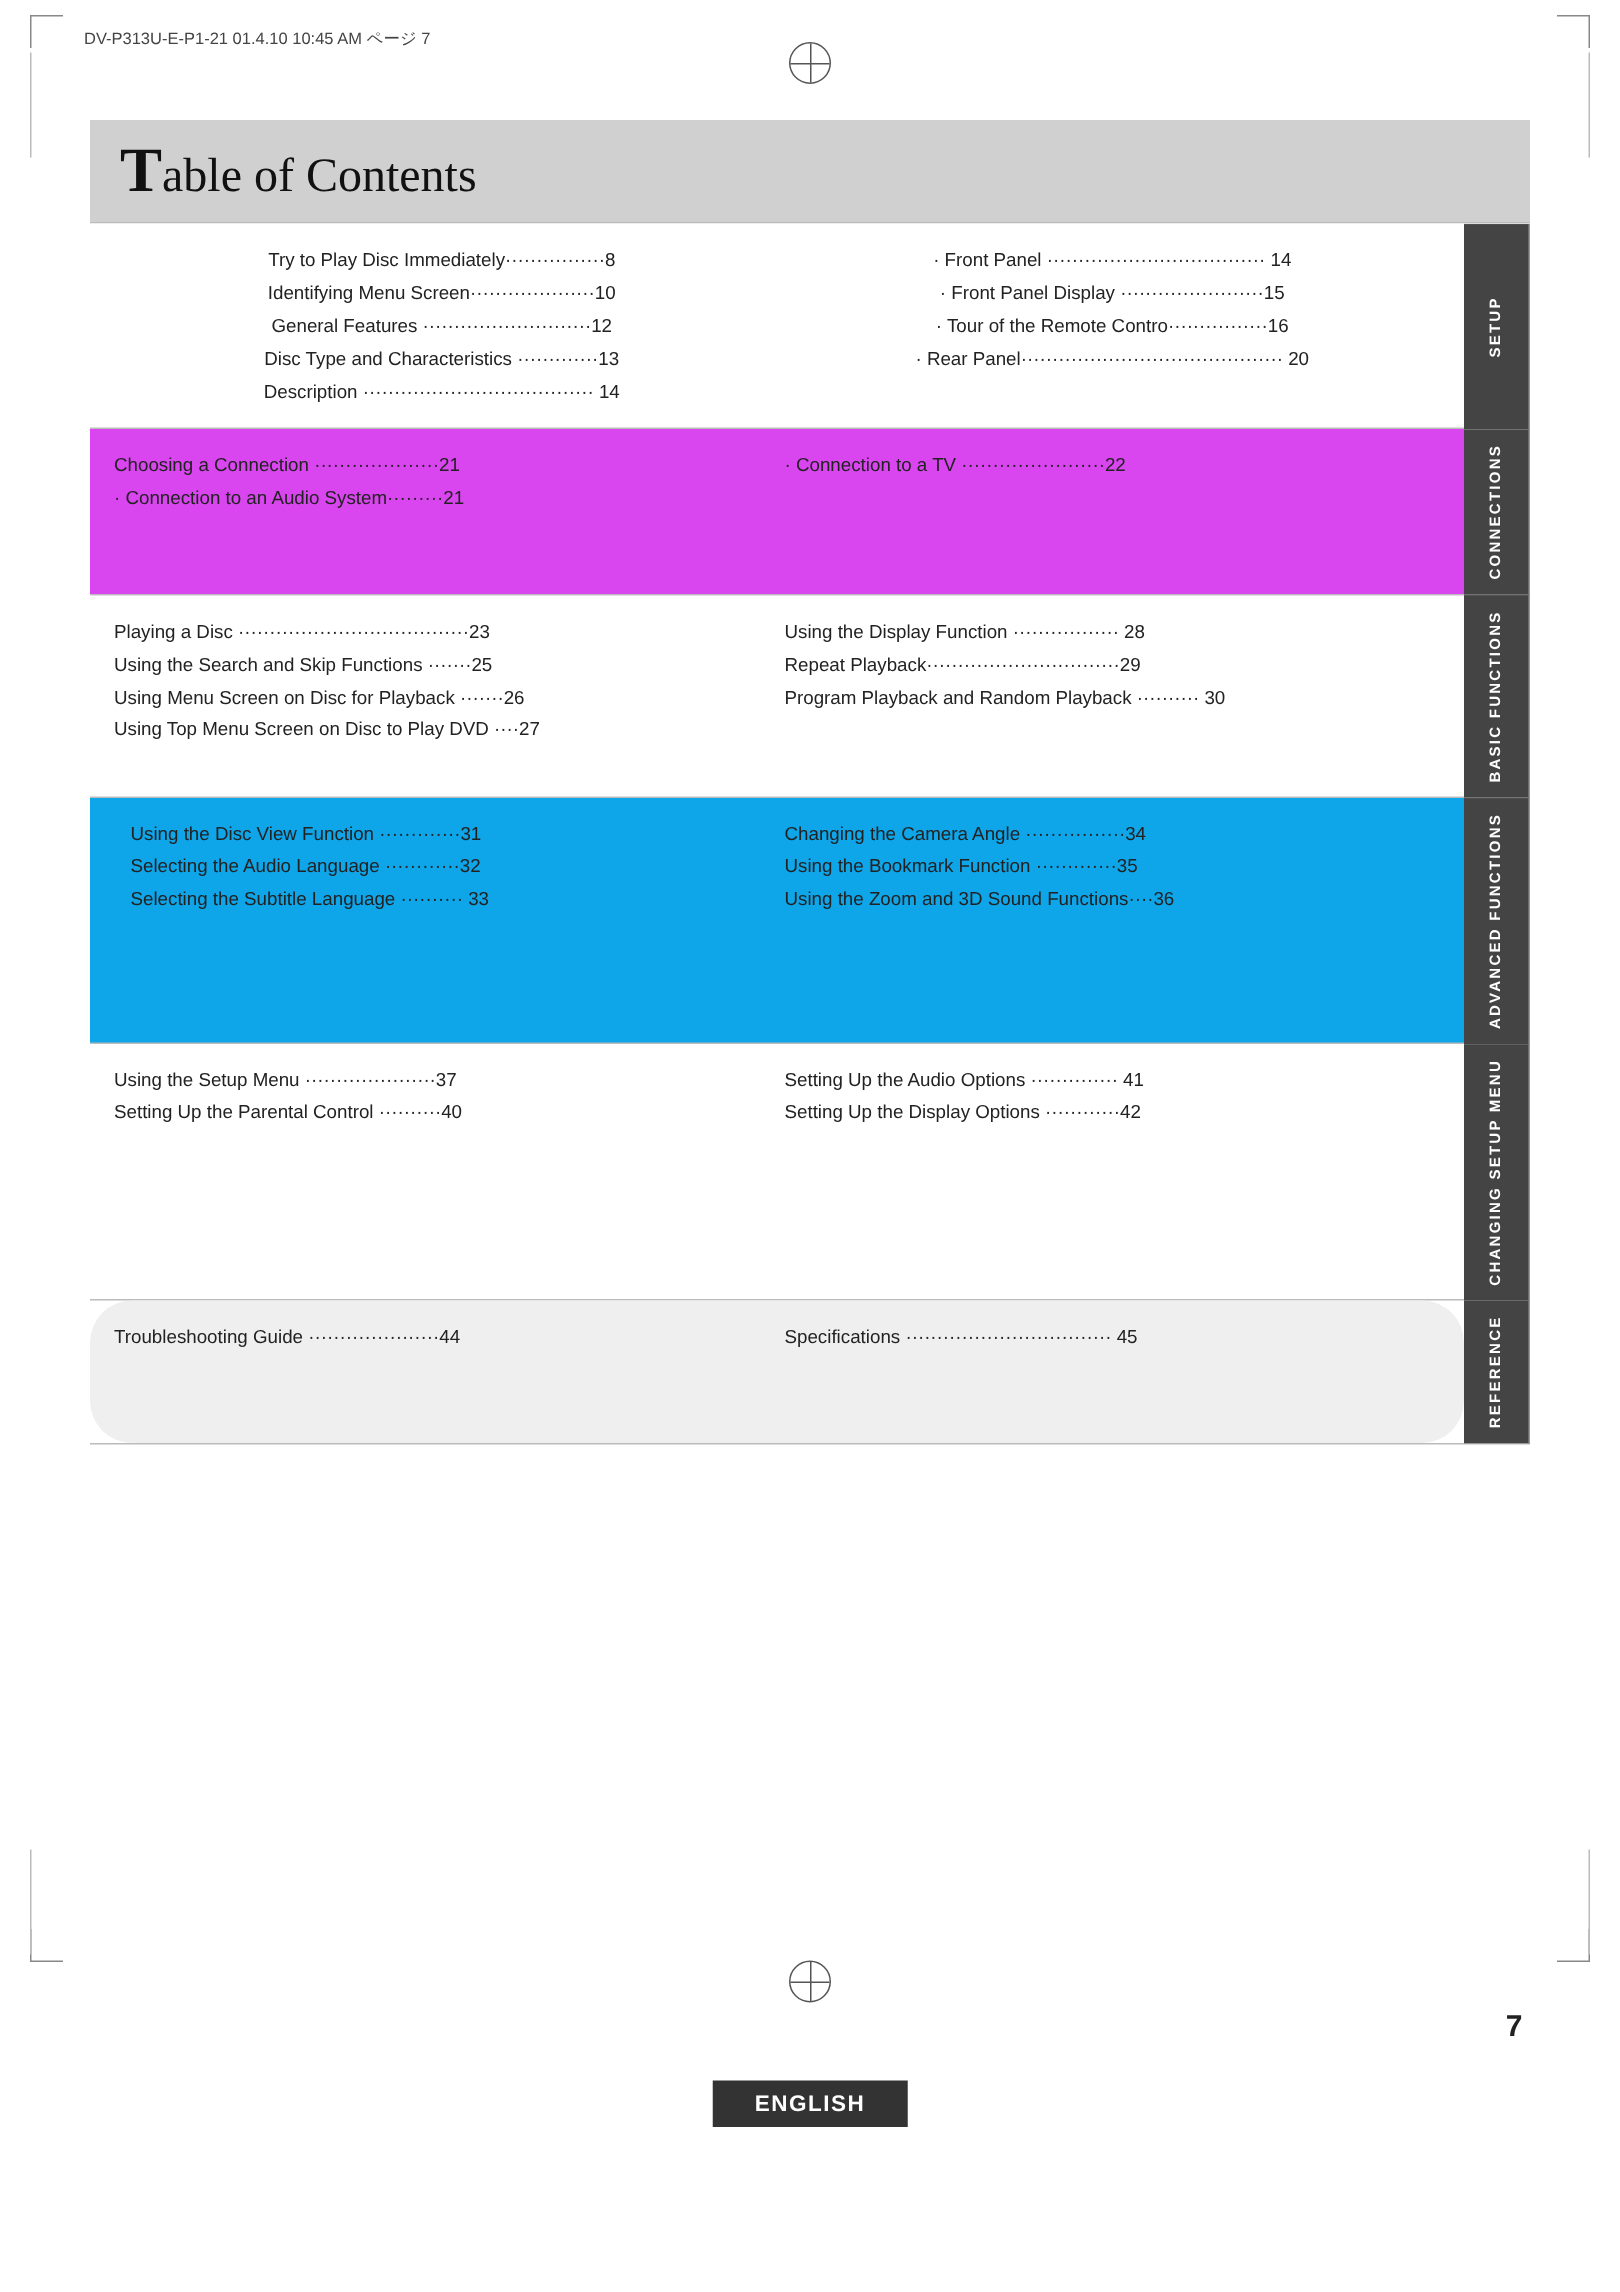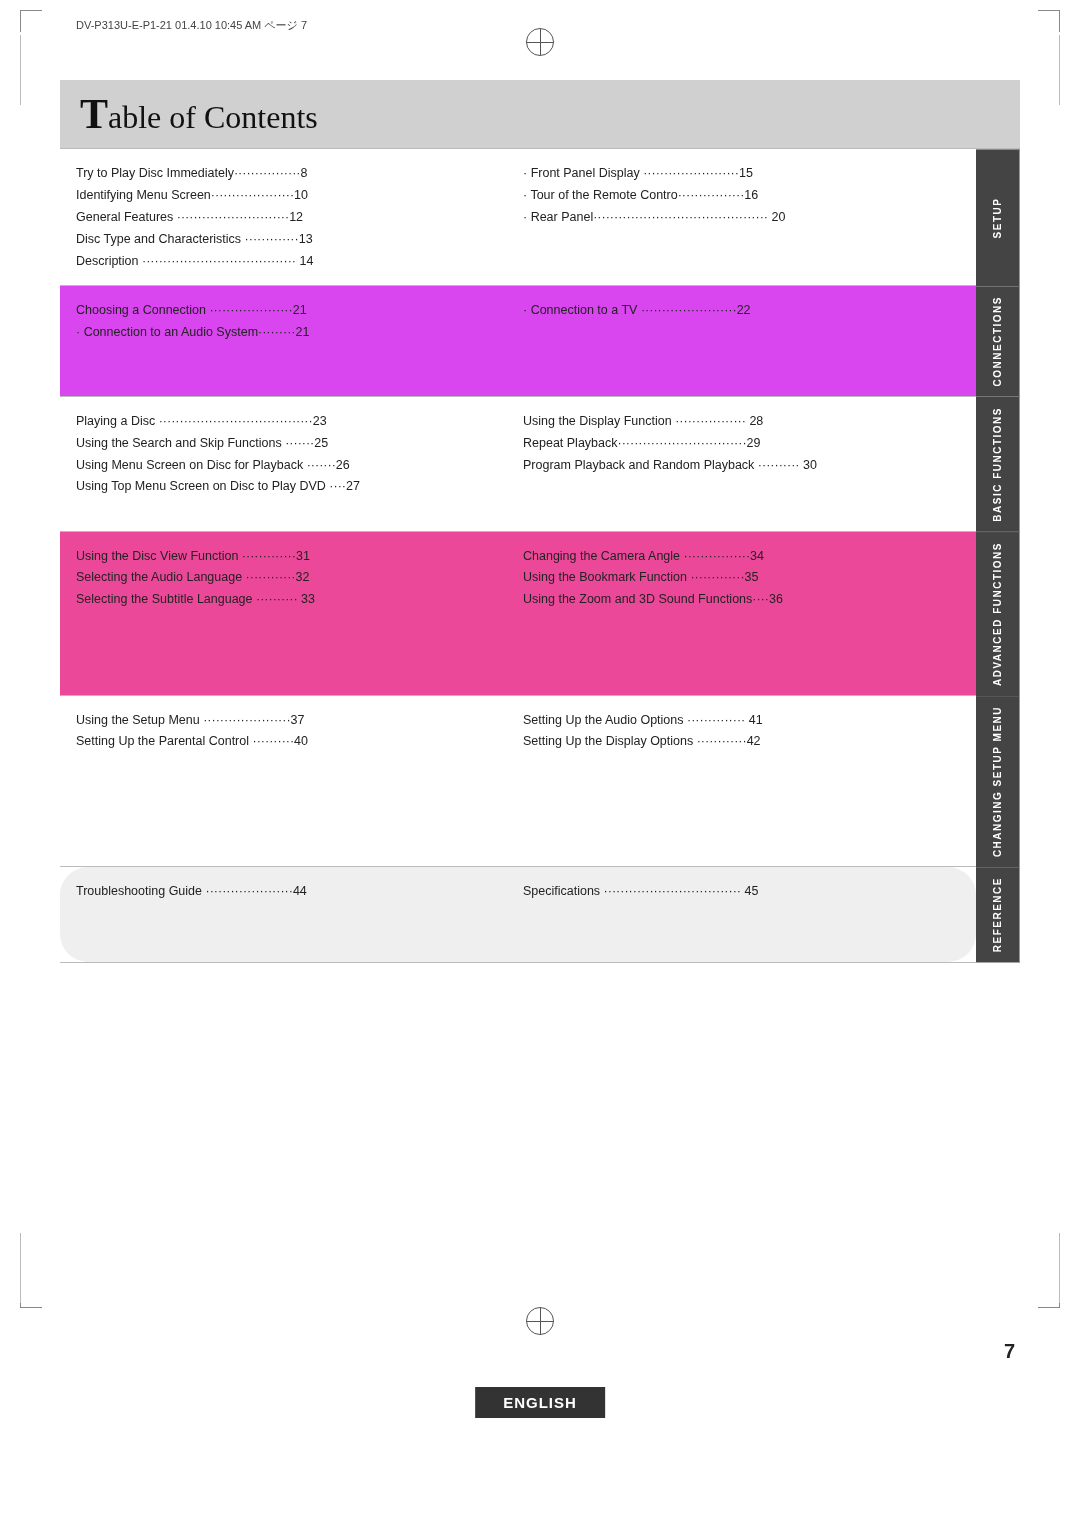--- a/index.html
+++ b/index.html
@@ -12,21 +12,21 @@
       color: #222;
       position: relative;
     }
 
     .page-meta {
       font-size: 11px;
       font-family: Arial, sans-serif;
       color: #444;
       position: absolute;
       top: 18px;
-      left: 76px;
+      left: 56px;
     }
     .crosshair-circle-top {
       position: absolute;
       top: 28px;
       left: 50%;
       transform: translateX(-50%);
       width: 28px; height: 28px;
       border: 1px solid #555;
       border-radius: 50%;
       z-index: 2;
@@ -136,29 +136,30 @@
 <div class="main-content">
 
   <div class="title-bar">
     <h1>
       <span class="big-t">T</span><span>able of Contents</span>
     </h1>
   </div>
 
   <div id="toc-container" style="display: flex; flex-direction: column;">
       <div style="display: flex; flex-direction: row; border-top: 1px solid rgb(187, 187, 187); margin-bottom: -1px;">
-        <div style="flex: 1 1 0%; padding: 14px 16px; display: flex; gap: 10px; background: rgb(255, 255, 255);">
+        <div style="flex: 1 1 0%; padding: 14px 16px; display: flex; gap: 10px; background: rgb(255, 255, 255); text-align: center;">
           <div style="flex: 1 1 0%; font-size: 12.5px; line-height: 1.75; font-family: Arial, sans-serif;">
             <p>Try to Play Disc Immediately················8</p>
             <p>Identifying Menu Screen····················10</p>
             <p>General Features ···························12</p>
             <p>Disc Type and Characteristics ·············13</p>
             <p>Description ····································· 14</p>
           </div>
           <div style="flex: 1 1 0%; font-size: 12.5px; line-height: 1.75; font-family: Arial, sans-serif;">
+            <p>· Front Panel ··································· 14</p>
             <p>· Front Panel Display ·······················15</p>
             <p>· Tour of the Remote Contro················16</p>
             <p>· Rear Panel·········································· 20</p>
           </div>
         </div>
         <div style="width: 44px; background: rgb(68, 68, 68); color: rgb(255, 255, 255); font-family: Arial, sans-serif; font-size: 10px; font-weight: bold; writing-mode: vertical-rl; text-orientation: mixed; transform: rotate(180deg); display: flex; align-items: center; justify-content: center; letter-spacing: 1.5px; padding: 10px 4px; border-left: 1px solid rgb(153, 153, 153);">SETUP</div>
       </div>
       <div style="display: flex; flex-direction: row; border-top: 1px solid rgb(187, 187, 187); margin-bottom: -1px;">
         <div style="flex: 1 1 0%; padding: 14px 16px; display: flex; gap: 10px; background: #d946ef;">
           <div style="flex: 1 1 0%; font-size: 12.5px; line-height: 1.75; font-family: Arial, sans-serif;">
@@ -181,21 +182,21 @@
           </div>
           <div style="flex: 1 1 0%; font-size: 12.5px; line-height: 1.75; font-family: Arial, sans-serif;">
             <p>Using the Display Function ················· 28</p>
             <p>Repeat Playback·······························29</p>
             <p>Program Playback and Random Playback ·········· 30</p>
           </div>
         </div>
         <div style="width: 44px; background: rgb(68, 68, 68); color: rgb(255, 255, 255); font-family: Arial, sans-serif; font-size: 10px; font-weight: bold; writing-mode: vertical-rl; text-orientation: mixed; transform: rotate(180deg); display: flex; align-items: center; justify-content: center; letter-spacing: 1.5px; padding: 10px 4px; border-left: 1px solid rgb(153, 153, 153);">BASIC FUNCTIONS</div>
       </div>
       <div style="display: flex; flex-direction: row; border-top: 1px solid rgb(187, 187, 187); margin-bottom: -1px;">
-        <div style="flex: 1 1 0%; padding: 14px 16px; display: flex; gap: 10px; background: #ec4899;">
+        <div style="flex: 1 1 0%; padding: 14px 27px; display: flex; gap: 10px; background: #0ea5e9;">
           <div style="flex: 1 1 0%; font-size: 12.5px; line-height: 1.75; font-family: Arial, sans-serif;">
             <p>Using the Disc View Function ·············31</p>
             <p>Selecting the Audio Language ············32</p>
             <p>Selecting the Subtitle Language ·········· 33</p>
           </div>
           <div style="flex: 1 1 0%; font-size: 12.5px; line-height: 1.75; font-family: Arial, sans-serif;">
             <p>Changing the Camera Angle ················34</p>
             <p>Using the Bookmark Function ·············35</p>
             <p>Using the Zoom and 3D Sound Functions····36</p>
           </div>

